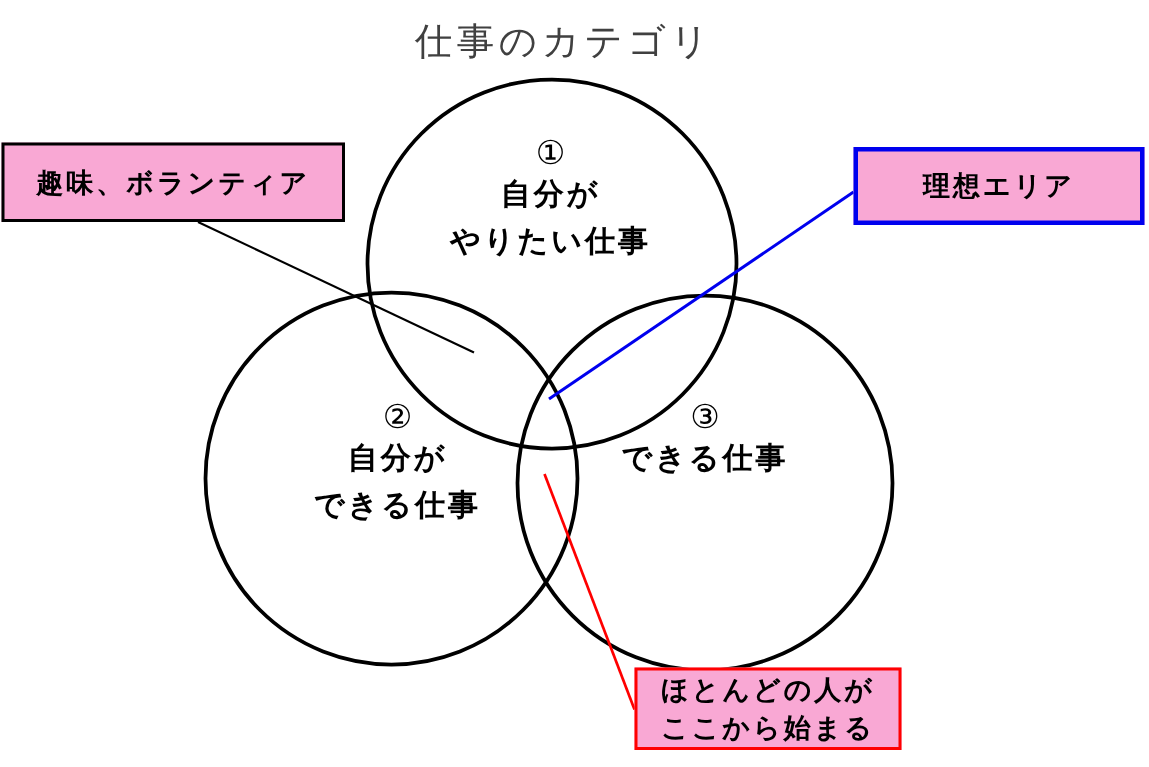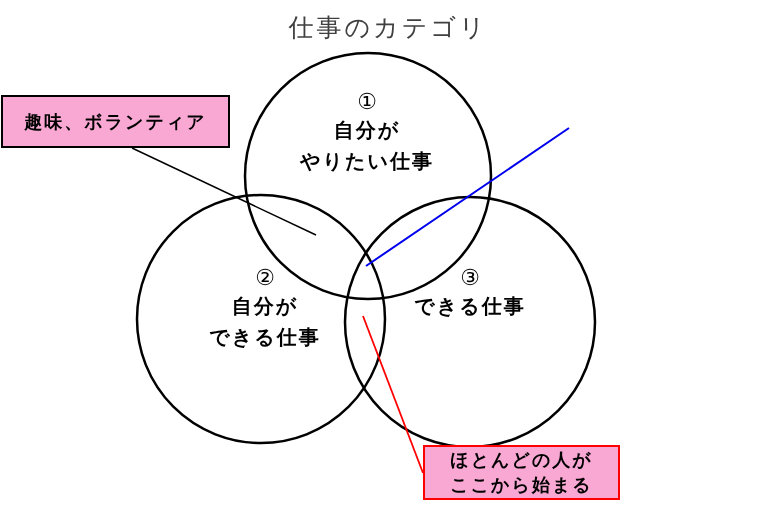--- a/index.html
+++ b/index.html
@@ -7,39 +7,39 @@
     position:relative; width:766px; height:511px; background:#ffffff;
     font-family:"Liberation Sans", sans-serif; overflow:hidden;
   }
   .stage svg { position:absolute; left:0; top:0; }
   .venn { fill:none; stroke:#000000; stroke-width:2.5px; }
   .ln-black { stroke:#000000; stroke-width:1.4px; }
   .ln-blue  { stroke:#0000ee; stroke-width:2px; }
   .ln-red   { stroke:#ff0000; stroke-width:1.8px; }
   .title {
     position:absolute; left:0; top:11px; width:752px; text-align:center;
-    font-size:25px; letter-spacing:3px; color:#404040; font-weight:normal;padding-left:12px;
+    font-size:25px; letter-spacing:3px; color:#404040; font-weight:normal;
   }
   .clabel {
     position:absolute; width:240px; text-align:center; font-weight:bold;
     color:#000000; font-size:20px; line-height:31px; letter-spacing:2px;
   }
   .clabel .cnum { display:block; font-weight:normal; font-size:22px; line-height:27px; letter-spacing:0; }
   .clabel .cline { display:block;text-align:center; }
   .c1 { left:247px; top:88px; }
   .c2 { left:145px; top:264px; }
   .c3 { left:350px; top:264px; }
   .callout {
     position:absolute; display:flex; flex-direction:column; align-items:center;
     justify-content:center; font-weight:bold; font-size:18px; letter-spacing:2px;
     color:#000000; background:#f9a8d4; text-align:center; box-sizing:border-box;
   }
   .hobby { left:1px;   top:95px;  width:229px; height:53px; border:2px solid #000000; }
   .ideal { left:569px; top:98px;  width:194px; height:52px; border:3px solid #0000ee; }
-  .start { left:423px; top:445px; width:197px; height:55px; border:2px solid #ff0000; line-height:25px; }
+  .start { left:423px; top:445px; width:178px; height:55px; border:2px solid #ff0000; line-height:25px; }
 </style>
 </head>
 <body>
 
 <div class="stage">
 
   <svg width="766" height="511" viewBox="0 0 766 511">
     <circle class="venn" cx="368" cy="176" r="123"></circle>
     <circle class="venn" cx="261" cy="319" r="124"></circle>
     <circle class="venn" cx="470" cy="322" r="125"></circle>
@@ -64,19 +64,22 @@
 
   <div class="clabel c3">
     <span class="cnum">③</span>
     <span class="cline">できる仕事</span>
   </div>
 
   <div class="callout hobby">
     <span>趣味、ボランティア</span>
   </div>
 
+  <div class="callout ideal">
+    <span>理想エリア</span>
+  </div>
 
   <div class="callout start">
     <span>ほとんどの人が</span>
     <span>ここから始まる</span>
   </div>
 
 </div>
 
 </body></html>

